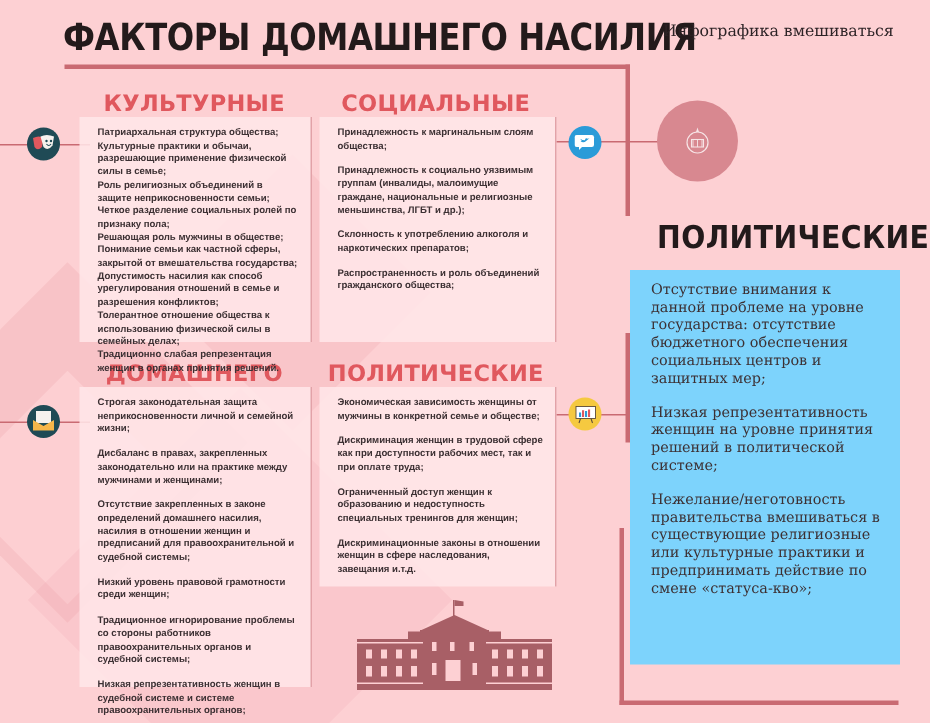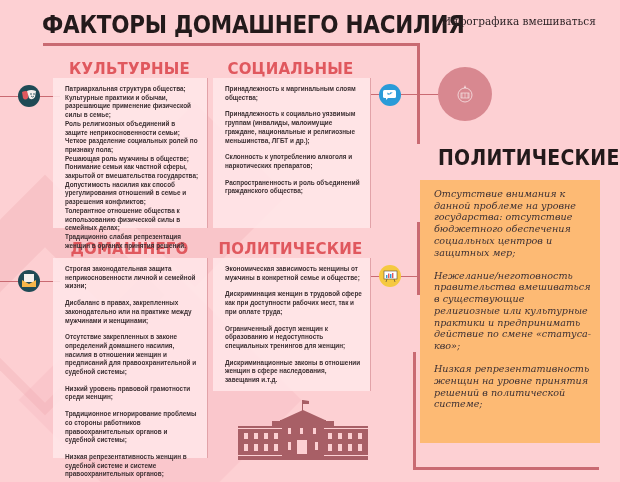--- a/index.html
+++ b/index.html
@@ -10,21 +10,21 @@
   .title { left: 42px; top: 10px; font-size: 25px; font-weight: 900; letter-spacing: -0.3px; color: #231a1b; font-family: "DejaVu Sans", sans-serif; transform: scaleX(0.86); transform-origin: left; white-space: nowrap; }
   .credit { left: 442px; top: 14px; font-family: "DejaVu Serif", serif; font-size: 10.5px; line-height: 14px; color: #2d2326; }
   .credit b { display: block; font-weight: bold; }
   .line { position: absolute; background: #c96a72; }
   .section-title { position: absolute; font-family: "DejaVu Sans", sans-serif; font-weight: bold; font-size: 15px; color: #e0585e; text-align: center; letter-spacing: 0.2px; }
   .card { position: absolute; background: rgba(255,230,232,0.88); border-right: 1px solid #e2a2a8; padding: 7px 8px 6px 12px; font-size: 6.4px; line-height: 8.7px; font-weight: bold; color: #3c3033; }
   .card p { margin: 0; }
   .card.spaced p { margin-bottom: 8px; }
   .icon-circle { position: absolute; width: 22px; height: 22px; border-radius: 50%; display: flex; align-items: center; justify-content: center; }
   .pol-title { left: 438px; top: 146px; font-size: 21px; font-weight: 900; color: #231a1b; font-family: "DejaVu Sans", sans-serif; transform: scaleX(0.9); transform-origin: left; letter-spacing: 0.3px; }
-  .pol-box { position: absolute; left: 420px; top: 180px; width: 180px; height: 263px; background: #fdba74; padding: 8px 8px 6px 14px; font-family: "DejaVu Serif", serif; font-style: italic; font-size: 9.6px; line-height: 11.7px; color: #3c3033; }
+  .pol-box { position: absolute; left: 420px; top: 180px; width: 180px; height: 263px; background: #7dd3fc; padding: 8px 8px 6px 14px; font-family: "DejaVu Serif", serif; font-size: 9.6px; line-height: 11.7px; color: #3c3033; }
   .pol-box p { margin-bottom: 11.5px; }
 </style>
 </head>
 <body>
 
 <div class="deco" style="left:-40px;top:210px;width:170px;height:170px;background:rgba(236,160,170,0.28);"></div>
 <div class="deco" style="left:-10px;top:270px;width:110px;height:110px;background:rgba(253,208,211,0.9);"></div>
 <div class="deco" style="left:130px;top:130px;width:130px;height:130px;background:rgba(236,160,170,0.22);"></div>
 <div class="deco" style="left:60px;top:300px;width:200px;height:200px;background:rgba(236,160,170,0.18);"></div>
 
@@ -162,15 +162,15 @@
     <rect x="2" y="30" width="44" height="1"></rect>
       <rect x="88" y="30" width="44" height="1"></rect>
     <rect x="2" y="57" width="44" height="1"></rect>
       <rect x="88" y="57" width="44" height="1"></rect>
   </g>
 </svg>
 
 <div class="abs pol-title">ПОЛИТИЧЕСКИЕ</div>
 <div class="pol-box">
   <p>Отсутствие внимания к данной проблеме на уровне государства: отсутствие бюджетного обеспечения социальных центров и защитных мер;</p>
+  <p>Низкая репрезентативность женщин на уровне принятия решений в политической системе;</p>
   <p>Нежелание/неготовность правительства вмешиваться в существующие религиозные или культурные практики и предпринимать действие по смене «статуса-кво»;</p>
-  <p>Низкая репрезентативность женщин на уровне принятия решений в политической системе;</p>
 </div>
 
 </body></html>

